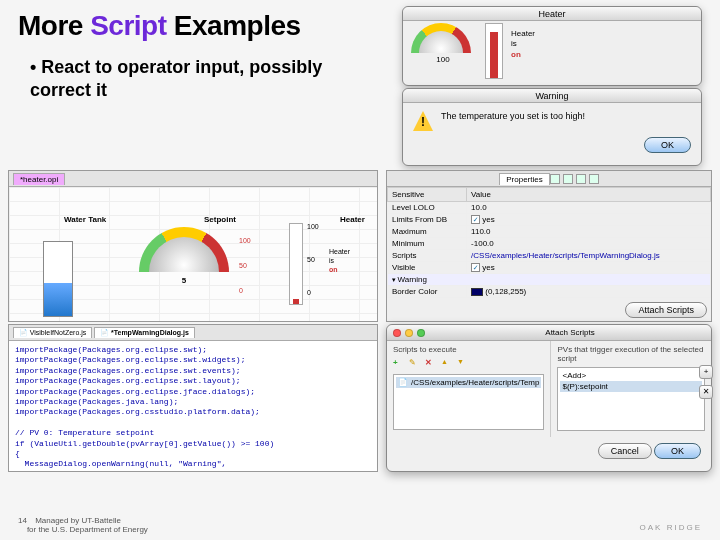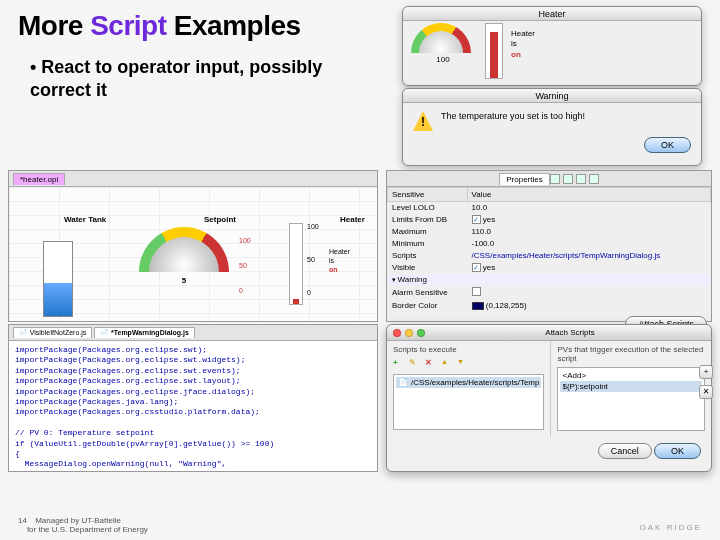--- a/index.html
+++ b/index.html
@@ -210,24 +210,20 @@
           <td style="color:#00a">/CSS/examples/Heater/scripts/TempWarningDialog.js</td>
         </tr>
     <tr>
           <td>Visible</td>
           <td><span class="chk">✓</span> <span>yes</span></td>
         </tr>
     <tr class="exp">
           <td colspan="2" style="background:#eef">Warning</td>
         </tr>
     <tr>
-          <td>Alarm Sensitive</td>
-          <td><span class="chk"></span></td>
-        </tr>
-    <tr>
           <td>Border Color</td>
           <td><span class="colorchip"></span> <span>(0,128,255)</span></td>
         </tr>
   </tbody>
     </table>
   <span class="plain-btn attach-btn">Attach Scripts</span>
 </div>
 
 <div class="scriptpane">
   <div class="tabbar">

